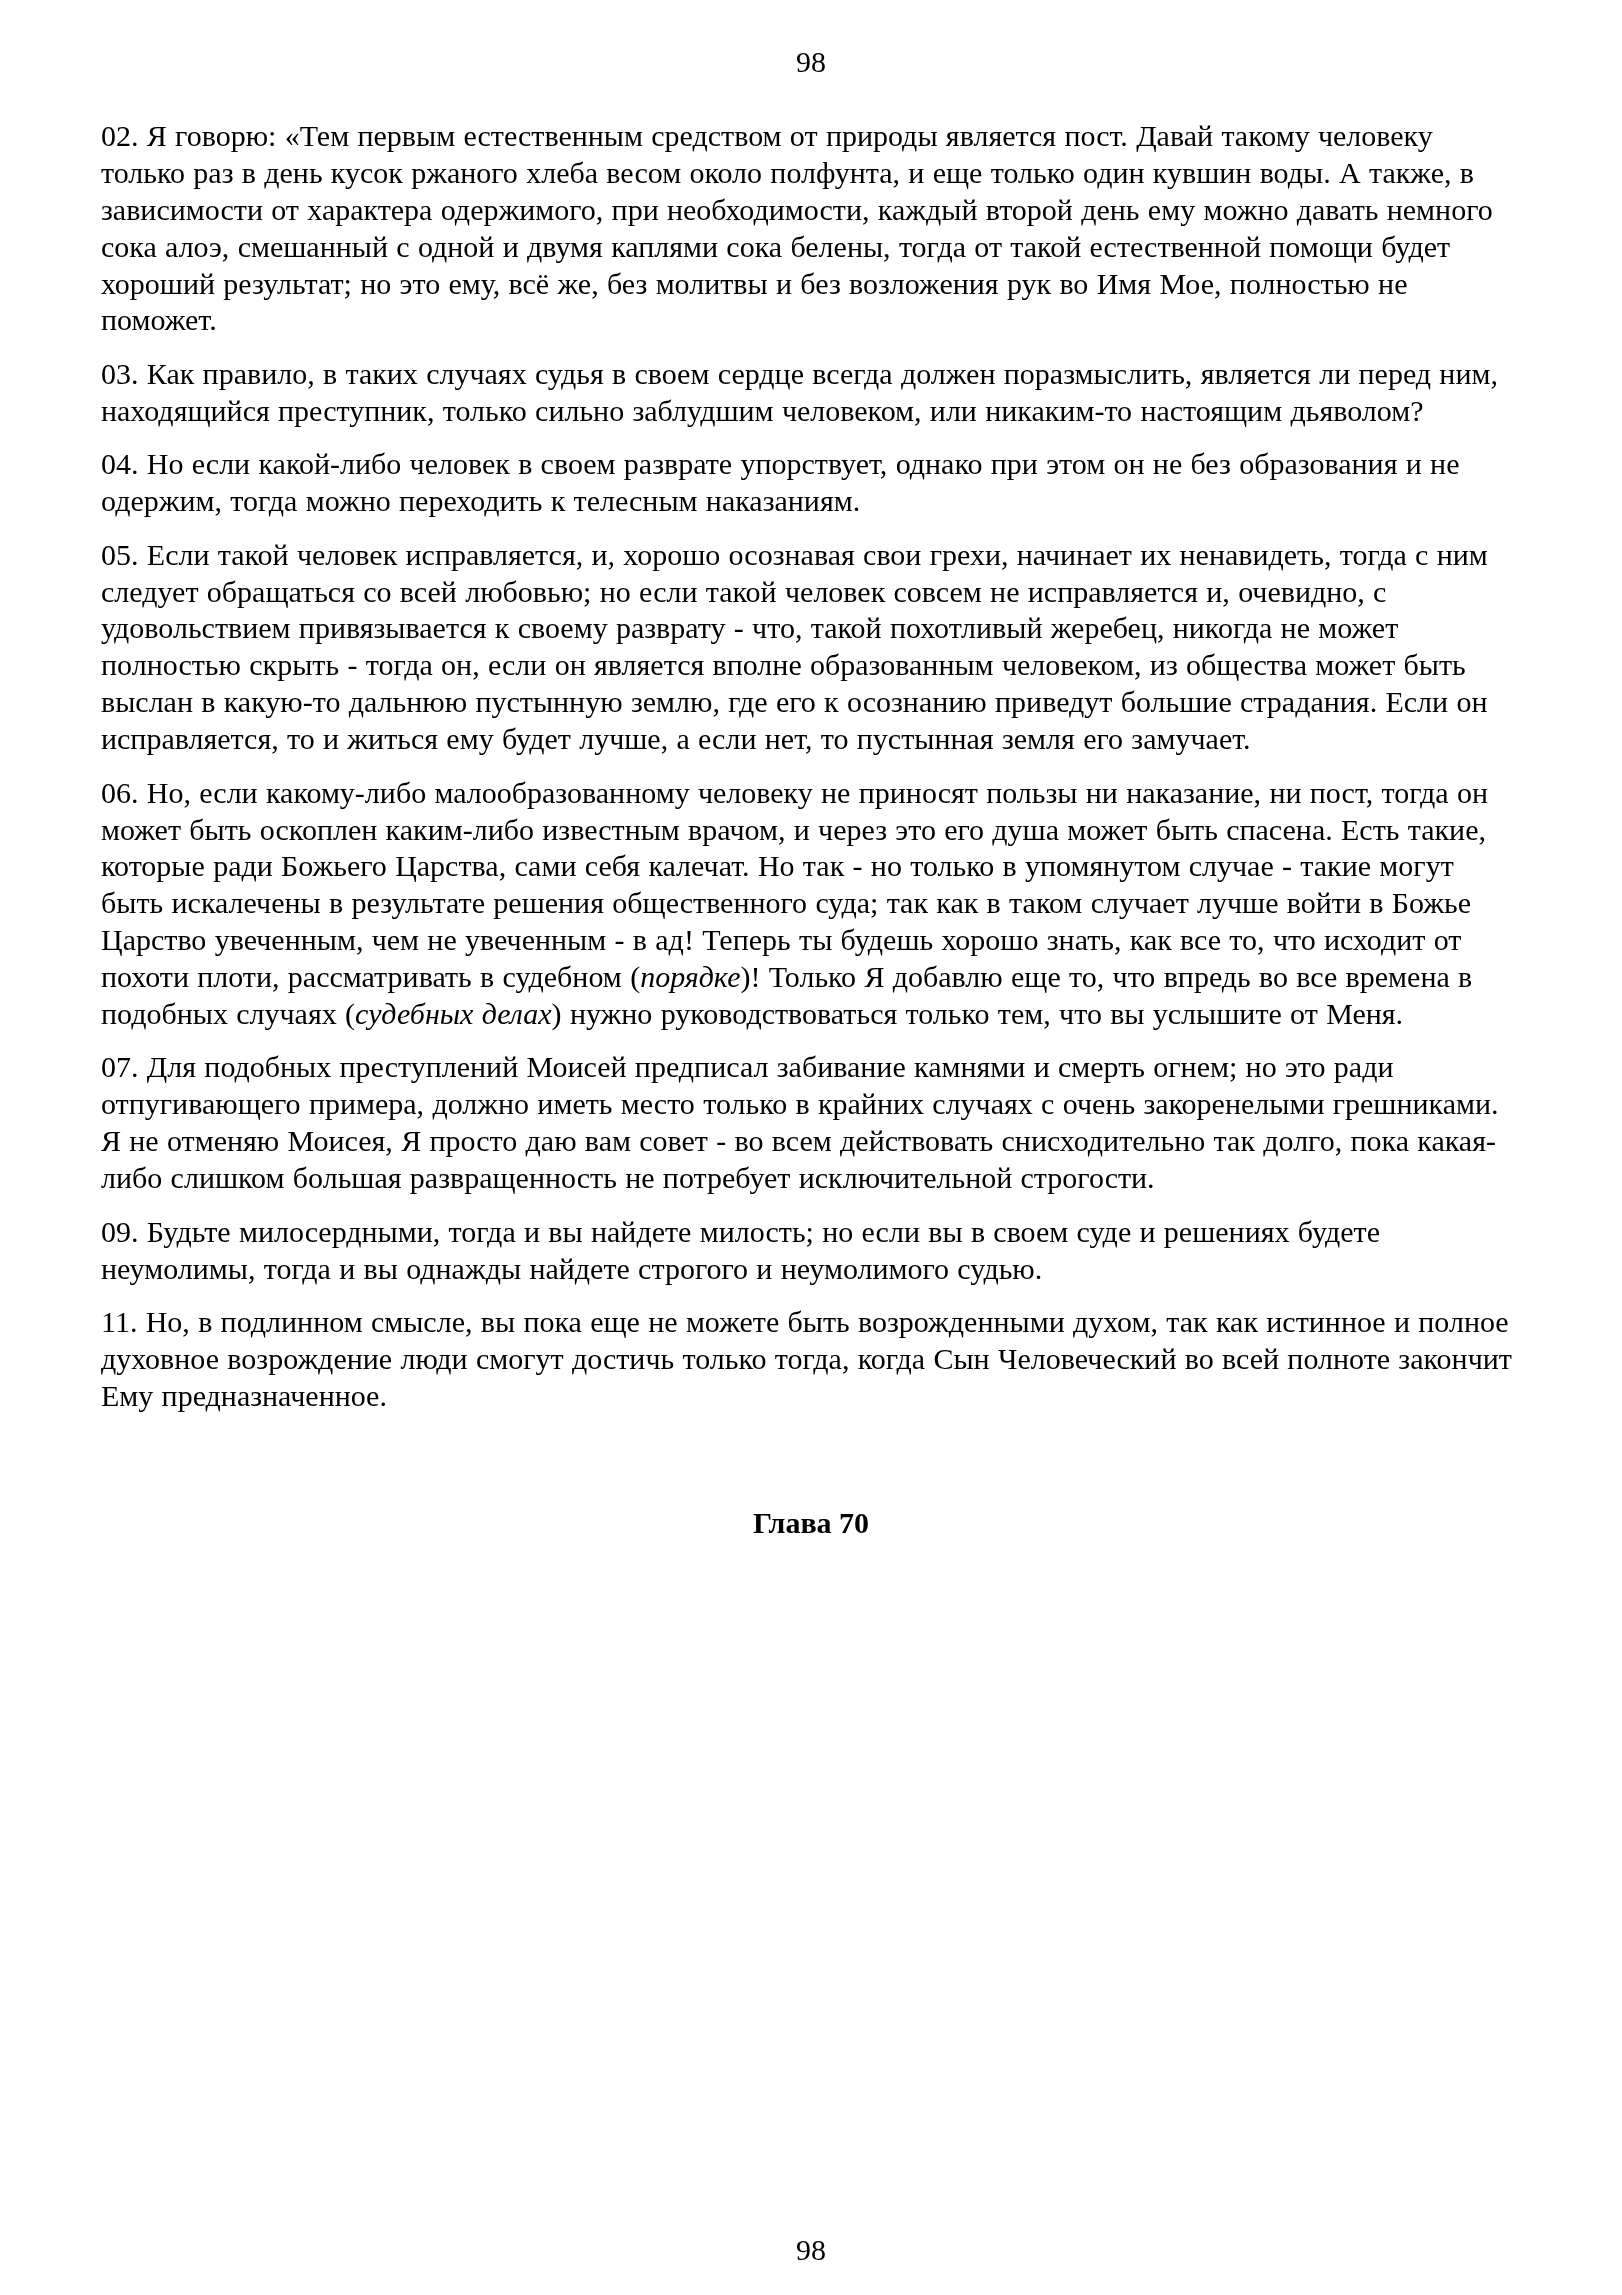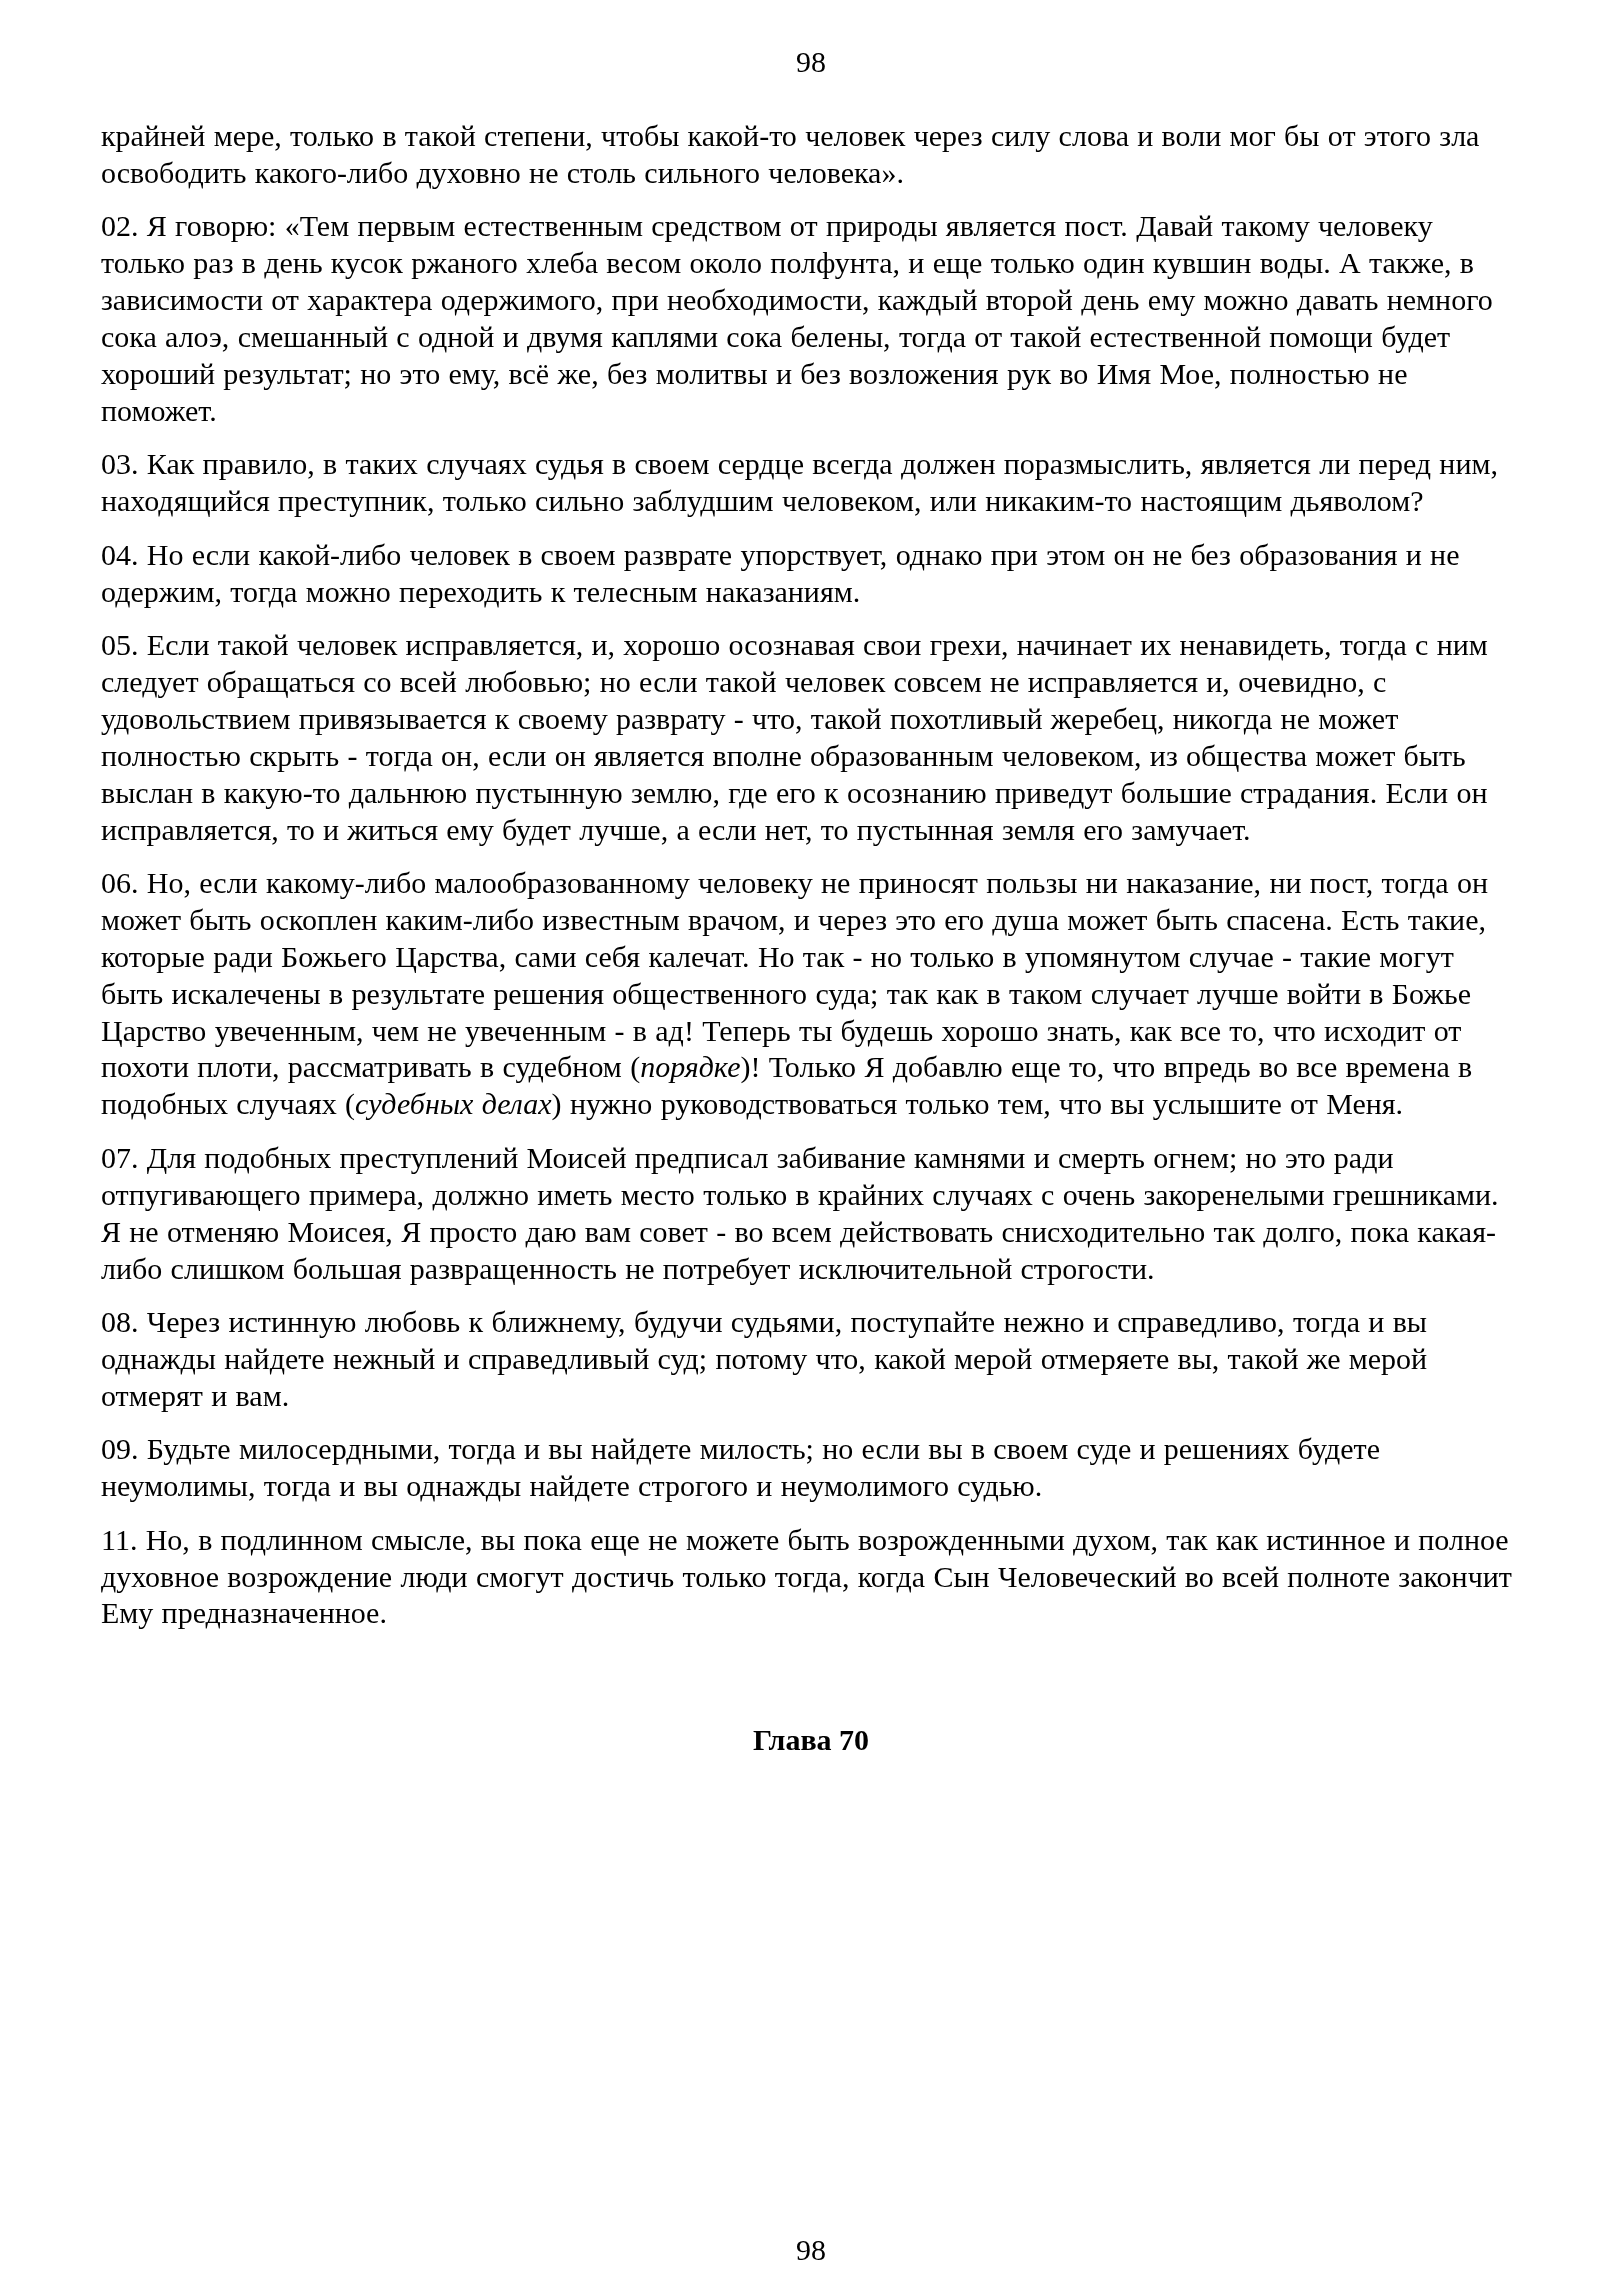--- a/index.html
+++ b/index.html
@@ -54,28 +54,26 @@
     bottom: 27px;
   }
 </style>
 </head>
 <body>
 
 <div class="page">
   <div class="page-number top">98</div>
 
   <div class="content">
-      <p class="para"><span>крайней мере, только в такой степени, чтобы какой-то человек через силу слова и воли мог бы от этого зла освободить какого-либо духовно не столь сильного человека».</span></p>
       <p class="para"><span>02. Я говорю: «Тем первым естественным средством от природы является пост. Давай такому человеку только раз в день кусок ржаного хлеба весом около полфунта, и еще только один кувшин воды. А также, в зависимости от характера одержимого, при необходимости, каждый второй день ему можно давать немного сока алоэ, смешанный с одной и двумя каплями сока белены, тогда от такой естественной помощи будет хороший результат; но это ему, всё же, без молитвы и без возложения рук во Имя Мое, полностью не поможет.</span></p>
       <p class="para"><span>03. Как правило, в таких случаях судья в своем сердце всегда должен поразмыслить, является ли перед ним, находящийся преступник, только сильно заблудшим человеком, или никаким-то настоящим дьяволом?</span></p>
       <p class="para"><span>04. Но если какой-либо человек в своем разврате упорствует, однако при этом он не без образования и не одержим, тогда можно переходить к телесным наказаниям.</span></p>
       <p class="para"><span>05. Если такой человек исправляется, и, хорошо осознавая свои грехи, начинает их ненавидеть, тогда с ним следует обращаться со всей любовью; но если такой человек совсем не исправляется и, очевидно, с удовольствием привязывается к своему разврату - что, такой похотливый жеребец, никогда не может полностью скрыть - тогда он, если он является вполне образованным человеком, из общества может быть выслан в какую-то дальнюю пустынную землю, где его к осознанию приведут большие страдания. Если он исправляется, то и житься ему будет лучше, а если нет, то пустынная земля его замучает.</span></p>
       <p class="para"><span>06. Но, если какому-либо малообразованному человеку не приносят пользы ни наказание, ни пост, тогда он может быть оскоплен  каким-либо известным врачом, и через это его душа может быть спасена. Есть такие, которые ради Божьего Царства, сами себя калечат. Но так - но только в упомянутом случае - такие могут быть искалечены в результате решения общественного суда; так как в таком случает лучше войти в Божье Царство увеченным, чем не увеченным - в ад! Теперь ты будешь хорошо знать, как все то, что исходит от похоти плоти, рассматривать в судебном (</span><em>порядке</em><span>)! Только Я добавлю еще то, что впредь во все времена в подобных случаях (</span><em>судебных делах</em><span>) нужно руководствоваться только тем, что вы услышите от Меня.</span></p>
       <p class="para"><span>07. Для подобных преступлений Моисей предписал забивание камнями и смерть огнем; но это ради отпугивающего примера, должно иметь место только в крайних случаях с очень закоренелыми грешниками. Я не отменяю Моисея, Я просто даю вам совет - во всем действовать снисходительно так долго, пока какая-либо слишком большая развращенность не потребует исключительной строгости.</span></p>
-      <p class="para"><span>08. Через истинную любовь к ближнему, будучи судьями, поступайте нежно и справедливо, тогда и вы однажды найдете нежный и справедливый суд; потому что, какой мерой отмеряете вы, такой же мерой отмерят и вам.</span></p>
       <p class="para"><span>09. Будьте милосердными, тогда и вы найдете милость; но если вы в своем суде и решениях будете неумолимы, тогда и вы однажды найдете строгого и неумолимого судью.</span></p>
       <p class="para"><span>11. Но, в подлинном смысле, вы  пока еще не можете быть возрожденными духом, так как истинное и полное духовное возрождение люди смогут достичь только тогда, когда Сын Человеческий во всей полноте закончит Ему предназначенное.</span></p>
     </div>
 
   <div class="chapter-heading">Глава 70</div>
 
   <div class="page-number bottom">98</div>
 </div>
 
 

